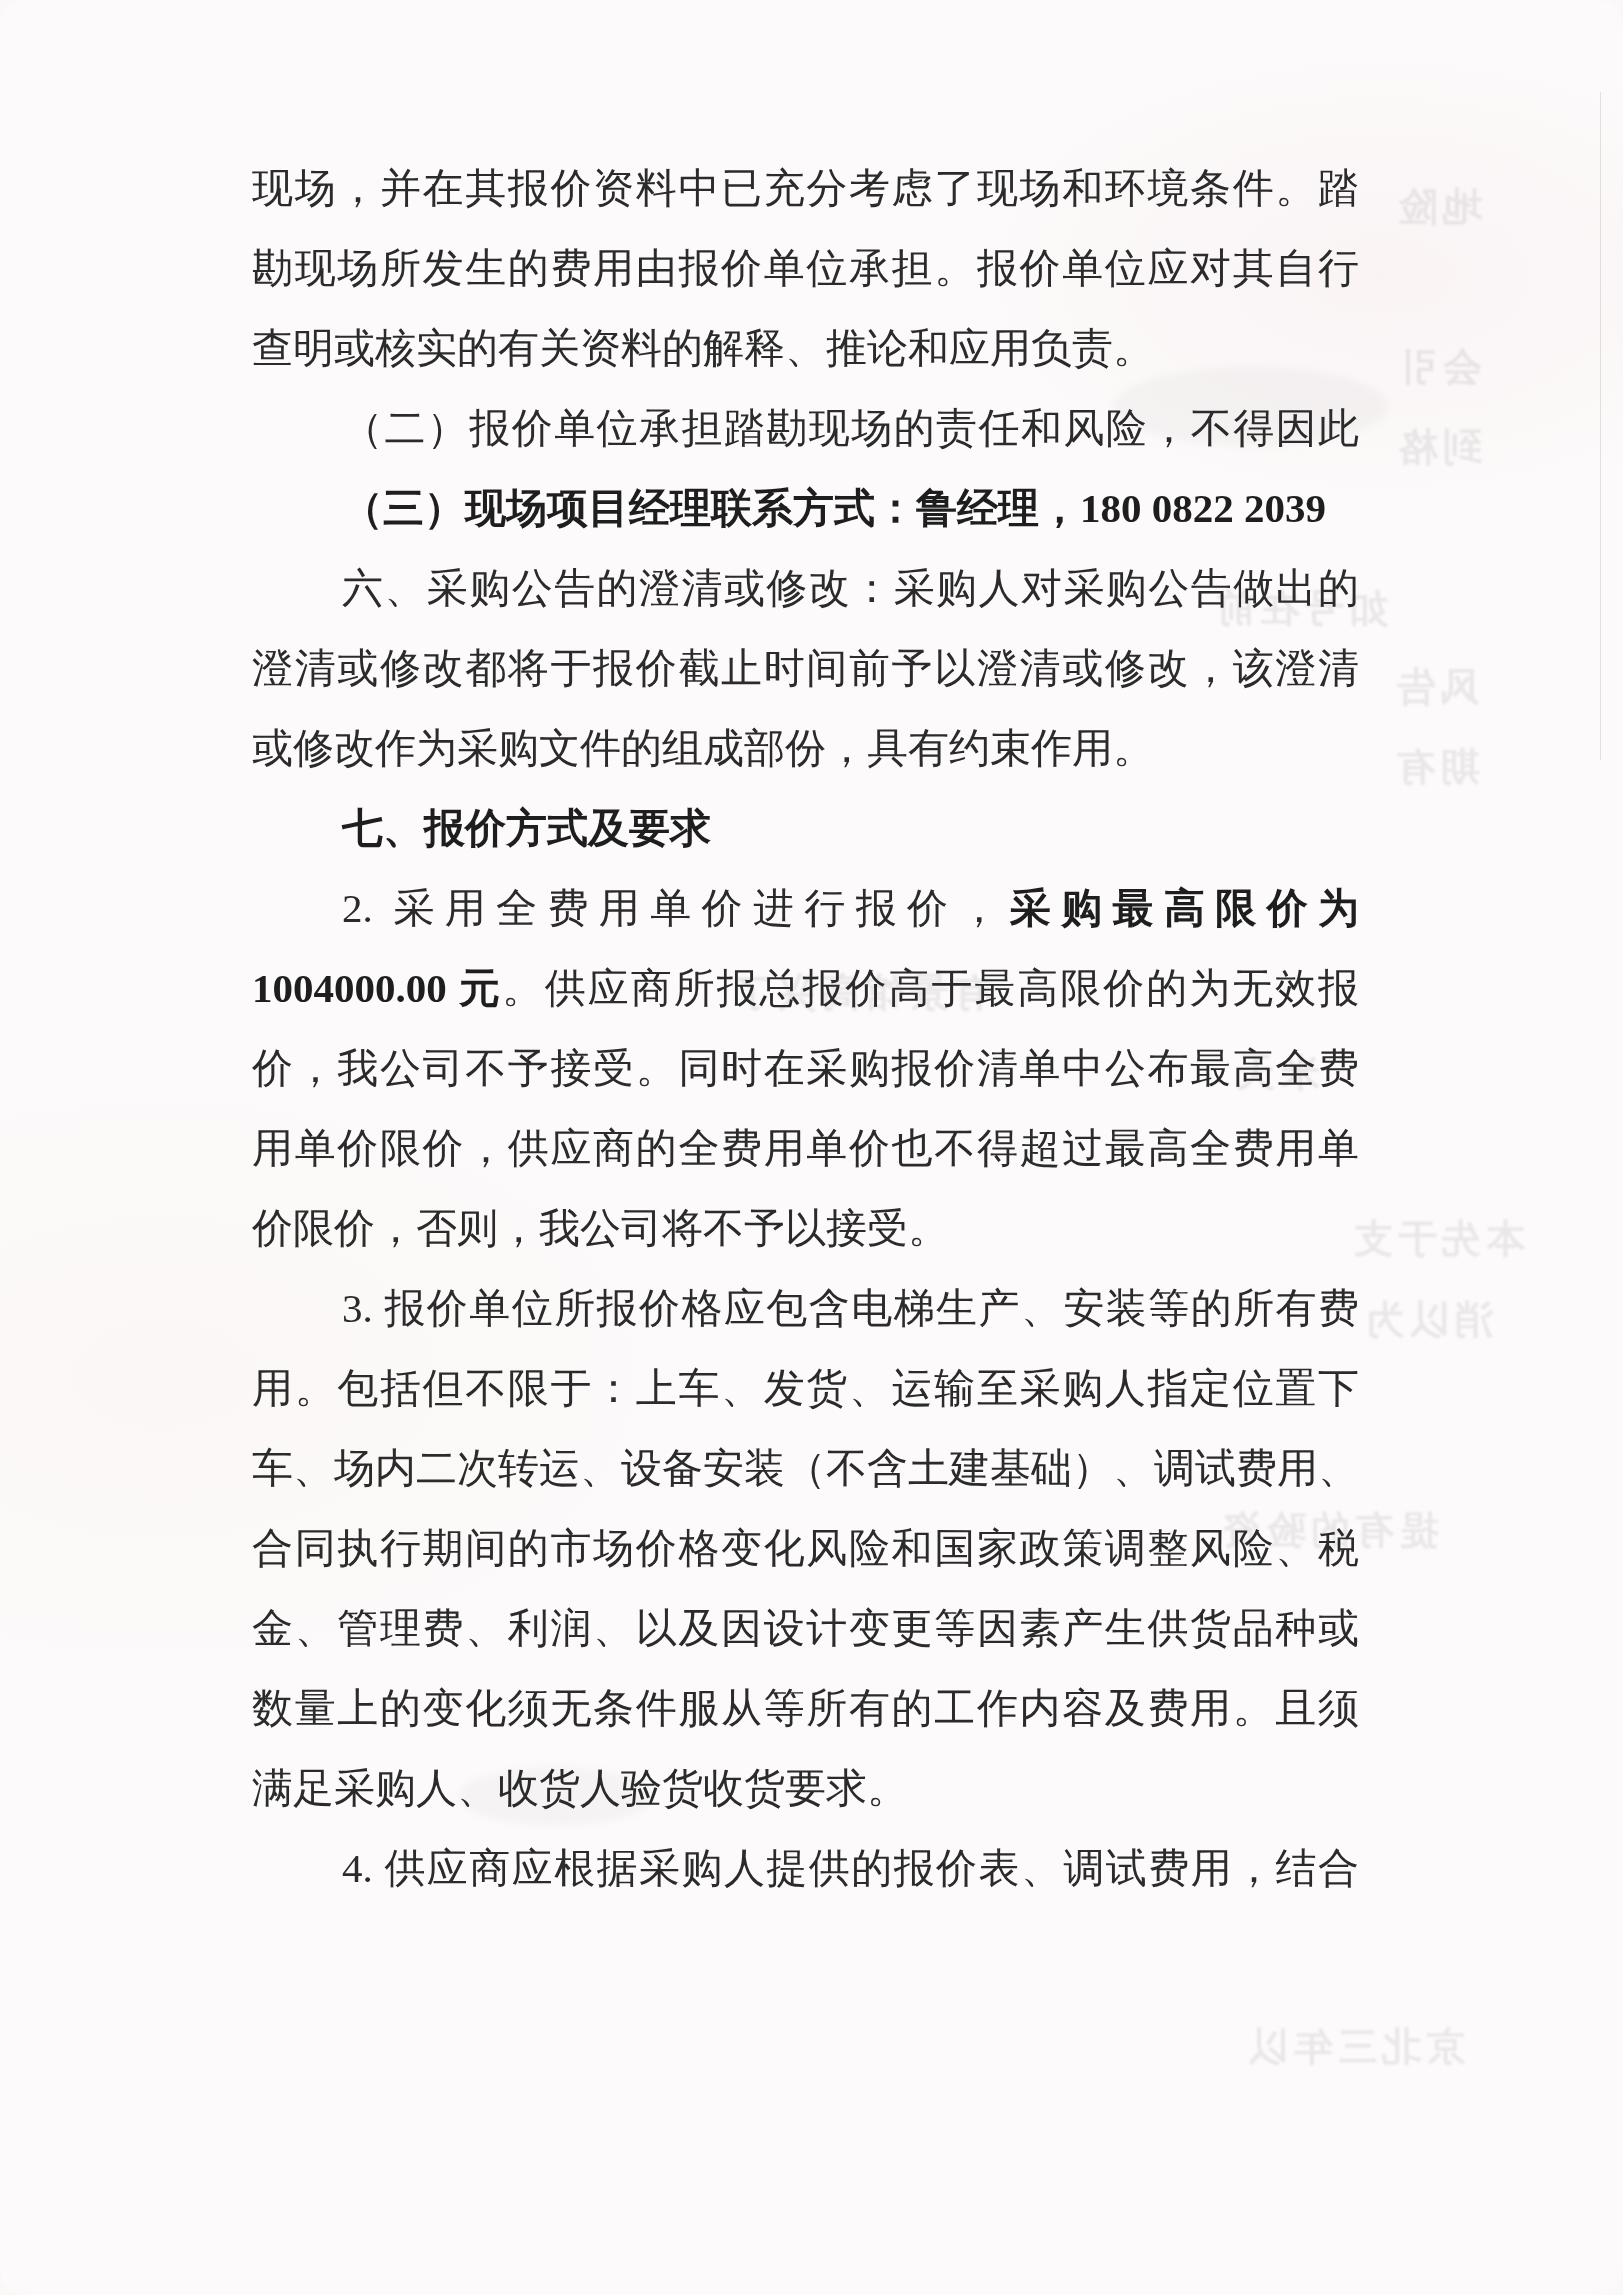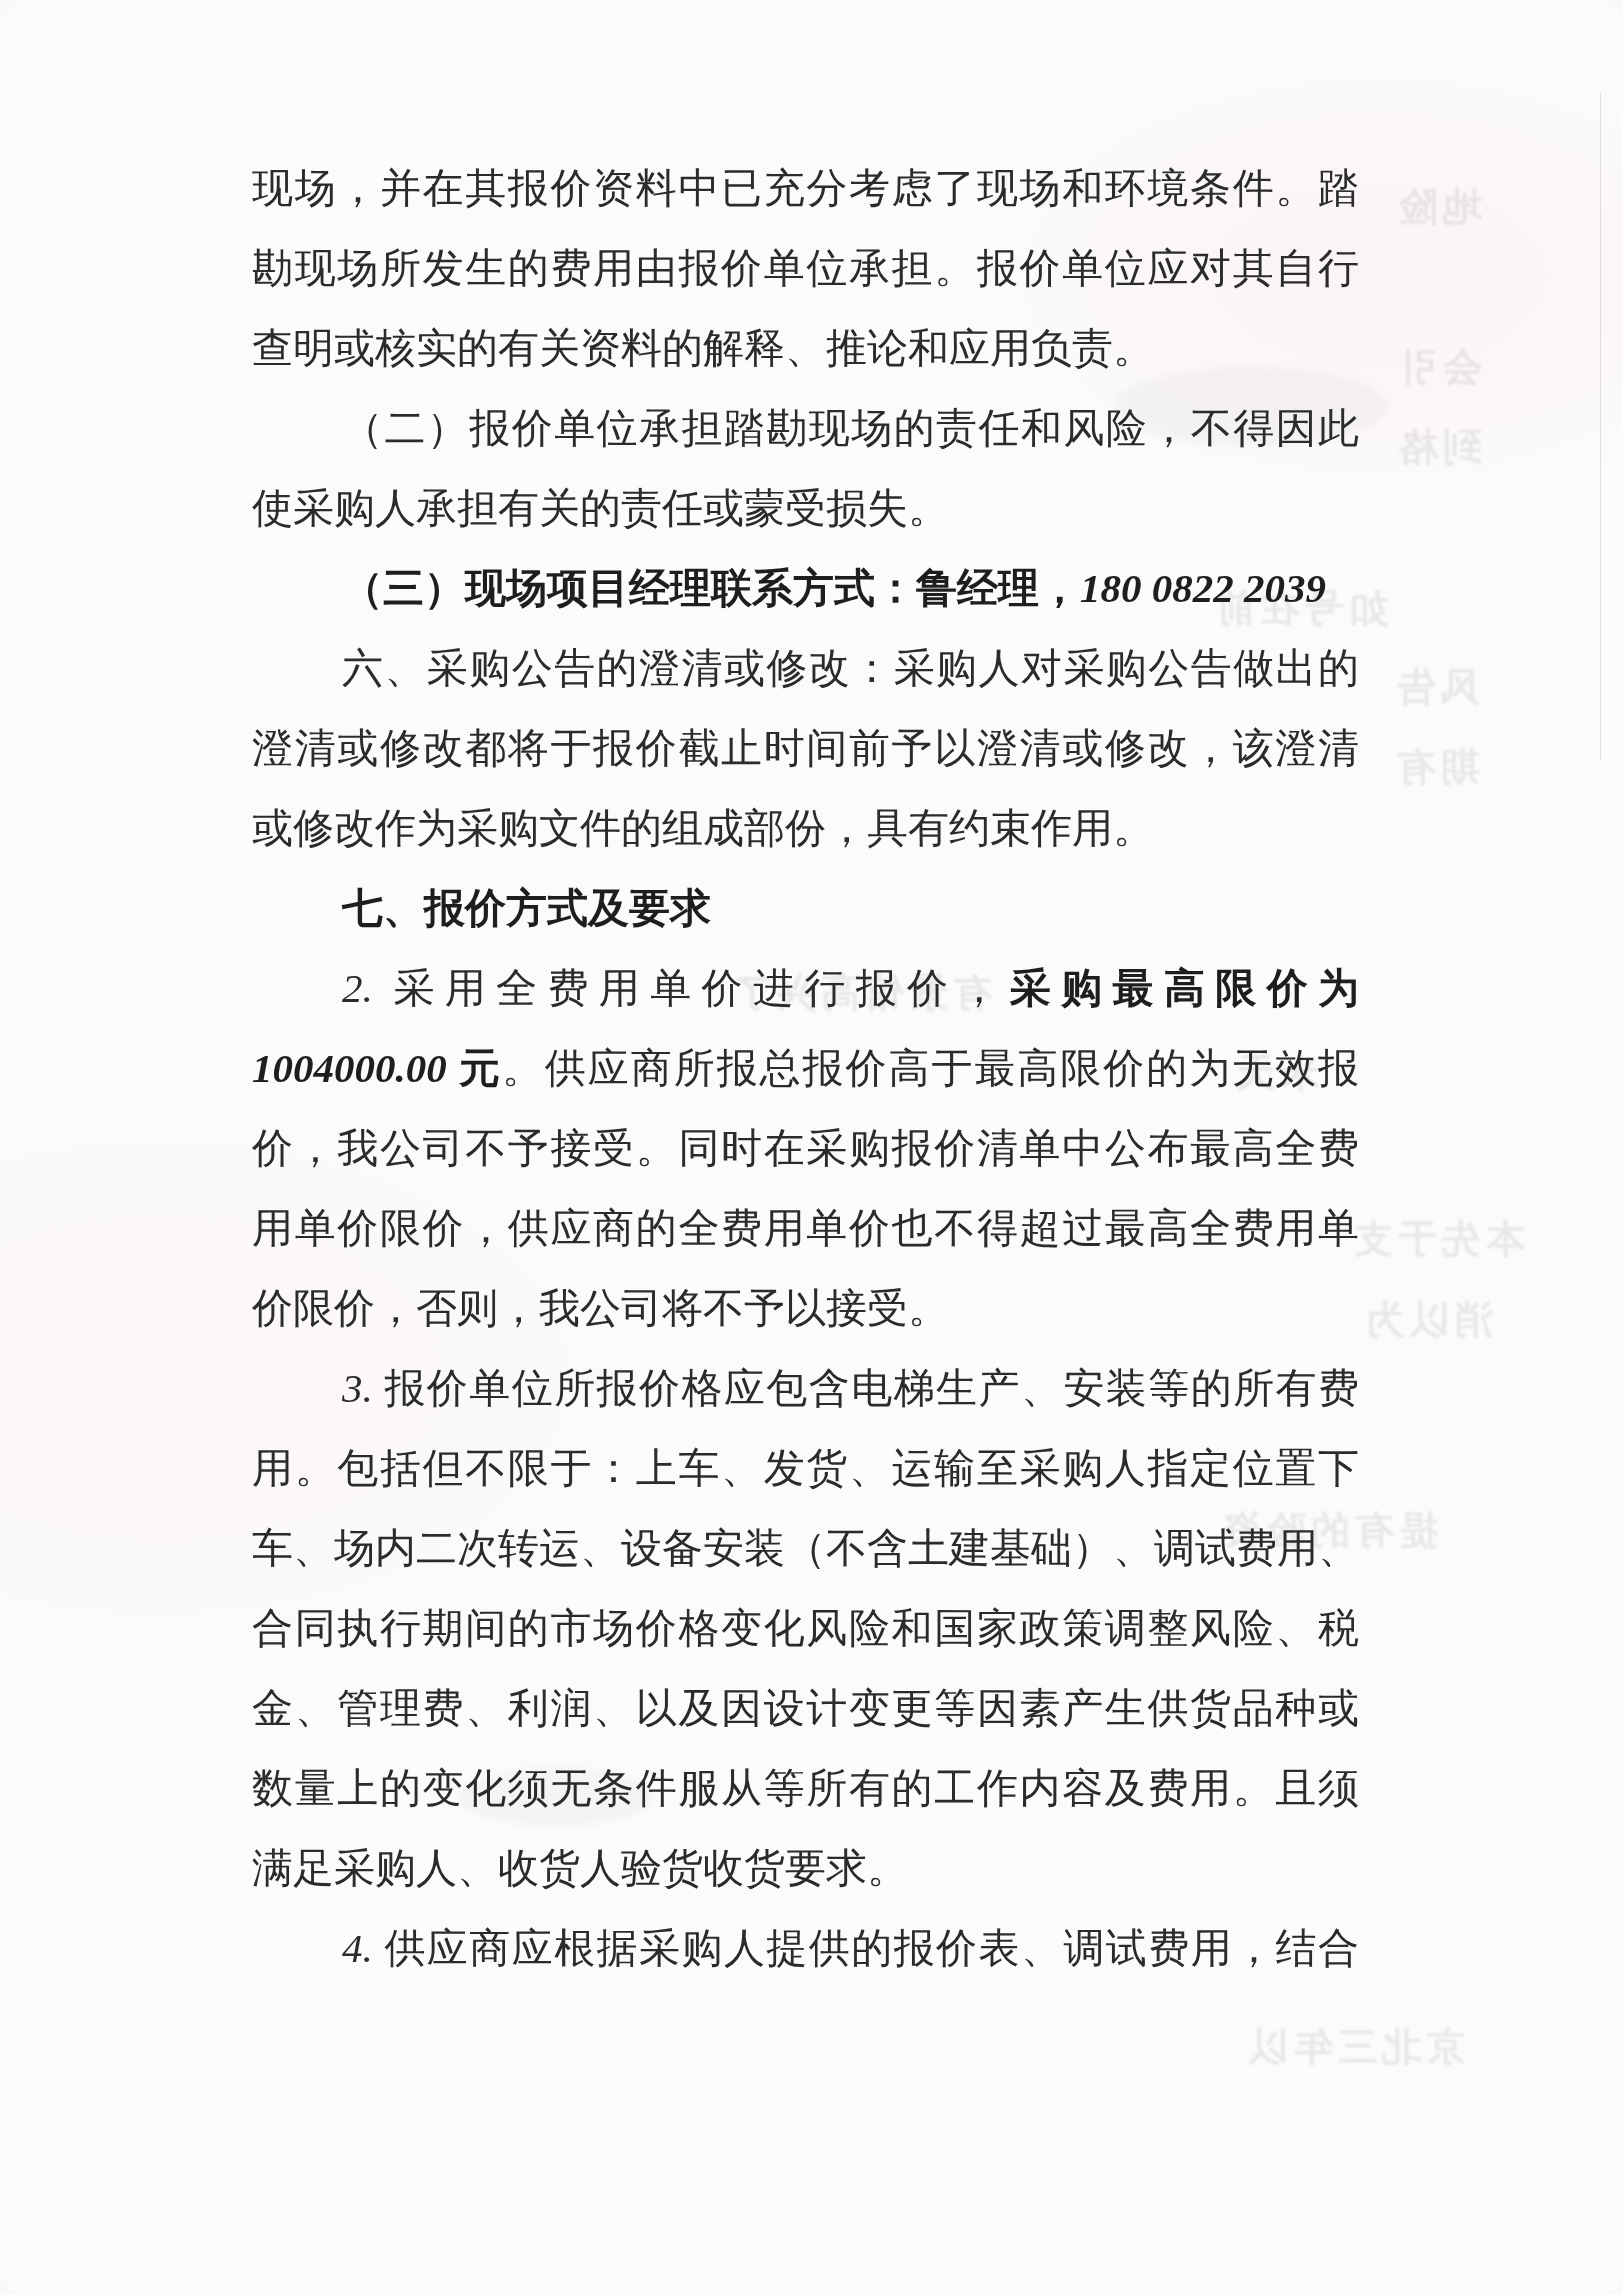--- a/index.html
+++ b/index.html
@@ -47,21 +47,20 @@
   }
   .line.indent {
     text-indent: 90px;
   }
   .seg-bold {
     font-weight: 700;
     color: #1e1e1e;
   }
   .seg-num {
     font-family: "Liberation Serif", "DejaVu Serif", serif;
-    font-style: italic;
   }
   
   .ghost {
     position: absolute;
     font-size: 39px;
     font-weight: 700;
     color: rgba(70, 70, 75, 0.10);
     transform: scaleX(-1);
     filter: blur(1.3px);
     white-space: nowrap;
@@ -106,21 +105,20 @@
       <span class="ghost" style="left: 1361px; top: 1293px;">消以为</span>
       <span class="ghost" style="left: 1217px; top: 1503px;">提有的验资</span>
       <span class="ghost" style="left: 1244px; top: 2020px;">京北三年以</span>
     </div>
 
   <div class="text-block" id="text-block">
       <div class="line fill"><span class="">现场，并在其报价资料中已充分考虑了现场和环境条件。踏</span></div>
       <div class="line fill"><span class="">勘现场所发生的费用由报价单位承担。报价单位应对其自行</span></div>
       <div class="line"><span class="">查明或核实的有关资料的解释、推论和应用负责。</span></div>
       <div class="line fill indent"><span class="">（二）报价单位承担踏勘现场的责任和风险，不得因此</span></div>
-      <div class="line"><span class="">使采购人承担有关的责任或蒙受损失。</span></div>
       <div class="line indent"><span class="seg-bold ">（三）现场项目经理联系方式：鲁经理，</span><span class="seg-bold seg-num">180 0822 2039</span></div>
       <div class="line fill indent"><span class="">六、采购公告的澄清或修改：采购人对采购公告做出的</span></div>
       <div class="line fill"><span class="">澄清或修改都将于报价截止时间前予以澄清或修改，该澄清</span></div>
       <div class="line"><span class="">或修改作为采购文件的组成部份，具有约束作用。</span></div>
       <div class="line indent"><span class="seg-bold ">七、报价方式及要求</span></div>
       <div class="line fill indent"><span class="seg-num">2. </span><span class="">采用全费用单价进行报价，</span><span class="seg-bold ">采购最高限价为</span></div>
       <div class="line fill"><span class="seg-bold seg-num">1004000.00 </span><span class="seg-bold ">元</span><span class="">。供应商所报总报价高于最高限价的为无效报</span></div>
       <div class="line fill"><span class="">价，我公司不予接受。同时在采购报价清单中公布最高全费</span></div>
       <div class="line fill"><span class="">用单价限价，供应商的全费用单价也不得超过最高全费用单</span></div>
       <div class="line"><span class="">价限价，否则，我公司将不予以接受。</span></div>

